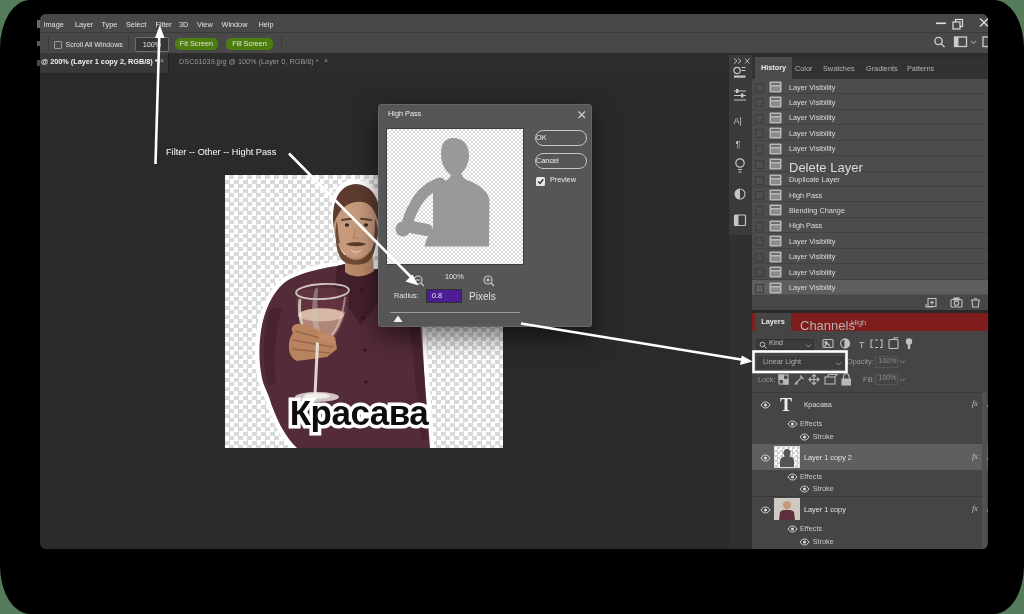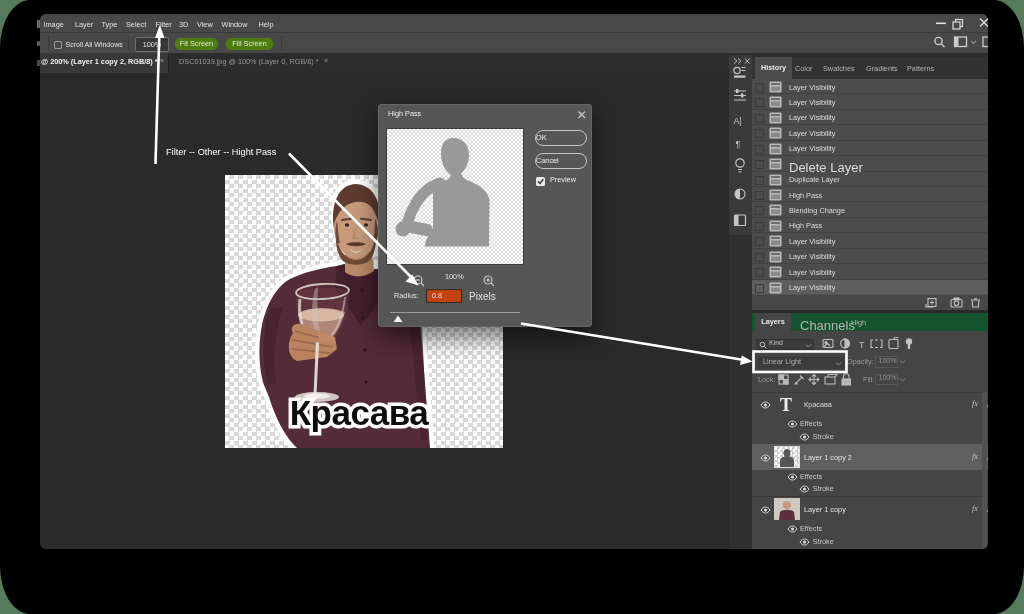--- a/index.html
+++ b/index.html
@@ -302,21 +302,21 @@
           <rect x="199" y="4.5" width="11" height="7.5" rx="1"></rect>
               <circle cx="204.5" cy="8.2" r="2.2"></circle>
               <rect x="202" y="3" width="5" height="2" fill="#c0c0c0"></rect>
           <path d="M 220 5 L 227 5 L 226.3 12 L 220.7 12 Z M 219 5 L 228 5 M 222 3.8 L 225 3.8"></path>
         </g>
       </svg>
     </div>
   </div>
 
   <div class="abs" id="layers" style="left:712px;top:299px;width:236px;height:236px;background:#454545">
-    <div class="abs" style="left:0;top:0;width:236px;height:18px;background:#14532d">
+    <div class="abs" style="left:0;top:0;width:236px;height:18px;background:#7f1d1d">
       <div class="abs" style="left:3px;top:0;width:36px;height:18px;background:#454545;color:#e8e8e8;font-size:7.3px;font-weight:bold;text-align:center;line-height:18px">Layers</div>
       <span class="abs" style="left:48px;top:4.5px;font-size:13px;color:#b4b4b4">Channels</span>
       <span class="abs" style="left:99px;top:4.5px;font-size:7.3px;color:#b4b4b4">High</span>
     </div>
     <div id="layersbody">
           <div class="abs" style="left:4px;top:25.7px;width:58px;height:11px;background:#3b3b3b;border:1px solid #323232;box-sizing:border-box;border-radius:1px">
             <svg class="abs" style="left:2px;top:1.5px" width="9" height="9">
               <circle cx="3.5" cy="3.5" r="2.3" fill="none" stroke="#bbb" stroke-width="1"></circle>
               <path d="M 5.2 5.2 L 7.5 7.5" stroke="#bbb" stroke-width="1"></path>
             </svg>
@@ -500,21 +500,21 @@
   <svg class="abs" style="left:30px;top:168px" width="110" height="14">
     <circle cx="9" cy="7" r="4" fill="none" stroke="#c9c9c9" stroke-width="1.2"></circle>
         <path d="M 12 10 L 15 13" stroke="#c9c9c9" stroke-width="1.2"></path>
         <path d="M 7 7 L 11 7" stroke="#c9c9c9" stroke-width="1.2"></path>
     <circle cx="79" cy="7" r="4" fill="none" stroke="#c9c9c9" stroke-width="1.2"></circle>
         <path d="M 82 10 L 85 13" stroke="#c9c9c9" stroke-width="1.2"></path>
         <path d="M 77 7 L 81 7 M 79 5 L 79 9" stroke="#c9c9c9" stroke-width="1.2"></path>
   </svg>
   <span class="abs" style="left:66px;top:167px;font-size:7.3px;color:#e0e0e0">100%</span>
   <span class="abs" style="left:15px;top:186px;font-size:7.3px;color:#e0e0e0">Radius:</span>
-  <div class="abs" style="left:47px;top:184px;width:36px;height:14px;background:#c2410c;border:1px solid #2e2e2e;box-sizing:border-box">
+  <div class="abs" style="left:47px;top:184px;width:36px;height:14px;background:#4c1d95;border:1px solid #2e2e2e;box-sizing:border-box">
     <span class="abs" style="left:5px;top:0.5px;font-size:7.3px;color:#e8e8e8">0.8</span>
   </div>
   <span class="abs" style="left:90px;top:186px;font-size:10px;color:#e0e0e0">Pixels</span>
   <div class="abs" style="left:11px;top:206.5px;width:130px;height:1.5px;background:#9c9c9c"></div>
   <svg class="abs" style="left:14px;top:210px" width="10" height="8">
         <path d="M 5 0.5 L 9.5 7 L 0.5 7 Z" fill="#f2f2f2"></path>
       </svg>
   <div class="abs" style="left:156px;top:25px;width:52px;height:15.5px;border:1.5px solid #c4c4c4;border-radius:9px;box-sizing:border-box;text-align:left;font-size:7.3px;color:#f2f2f2;line-height:13px">OK</div>
   <div class="abs" style="left:156px;top:48px;width:52px;height:15.5px;border:1.5px solid #c4c4c4;border-radius:9px;box-sizing:border-box;font-size:7.3px;color:#f2f2f2;line-height:13px">Cancel</div>
   <div class="abs" style="left:157px;top:71.5px;width:9px;height:9px;background:#e8e8e8;border-radius:1.5px">

